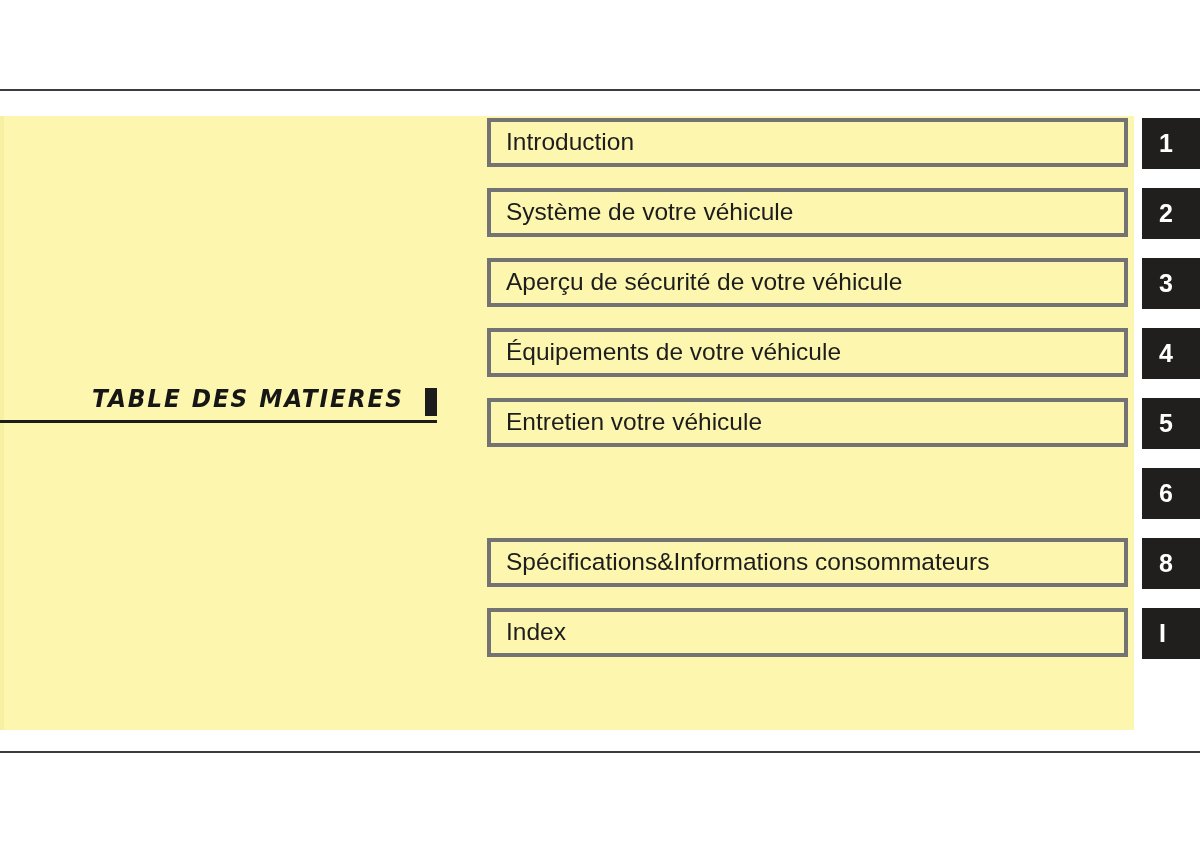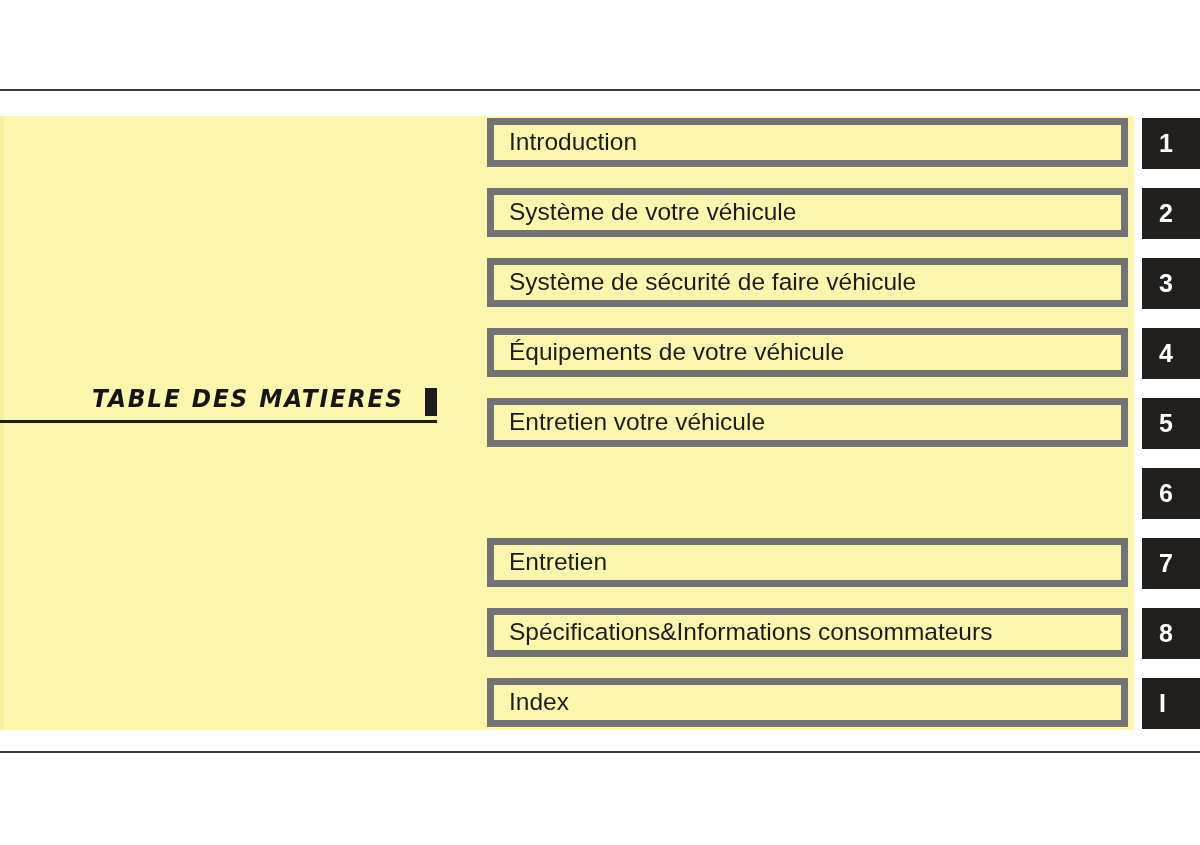--- a/index.html
+++ b/index.html
@@ -96,21 +96,21 @@
   }
   .chapter-row:last-child { margin-bottom: 0; margin-top: 18px; }
 
   .chapter-box {
     position: absolute;
     left: 0;
     top: 0;
     width: 641px;
     height: 49px;
     box-sizing: border-box;
-    border: 7px solid #737373;
+    border: 4px solid #737373;
     background: #fcf6ae;
     display: flex;
     align-items: center;
     text-align: center;
   }
   .chapter-label {
     padding-left: 15px;
     font-family: "Liberation Sans", sans-serif;
     font-size: 24.5px;
     line-height: 1;
@@ -169,21 +169,21 @@
       <div class="chapter-box">
         <span class="chapter-label">Système de votre véhicule</span>
       </div>
       <div class="chapter-tab">
         <span class="chapter-tab-number">2</span>
       </div>
     </div>
 
     <div class="chapter-row">
       <div class="chapter-box">
-        <span class="chapter-label">Système de sécurité de faire véhicule</span>
+        <span class="chapter-label">Aperçu de sécurité de votre véhicule</span>
       </div>
       <div class="chapter-tab">
         <span class="chapter-tab-number">3</span>
       </div>
     </div>
 
     <div class="chapter-row">
       <div class="chapter-box">
         <span class="chapter-label">Équipements de votre véhicule</span>
       </div>
@@ -200,28 +200,20 @@
         <span class="chapter-tab-number">5</span>
       </div>
     </div>
 
     <div class="chapter-row">
       <div class="chapter-tab">
         <span class="chapter-tab-number">6</span>
       </div>
     </div>
 
-    <div class="chapter-row">
-      <div class="chapter-box">
-        <span class="chapter-label">Entretien</span>
-      </div>
-      <div class="chapter-tab">
-        <span class="chapter-tab-number">7</span>
-      </div>
-    </div>
 
     <div class="chapter-row">
       <div class="chapter-box">
         <span class="chapter-label">Spécifications&amp;Informations consommateurs</span>
       </div>
       <div class="chapter-tab">
         <span class="chapter-tab-number">8</span>
       </div>
     </div>
 

